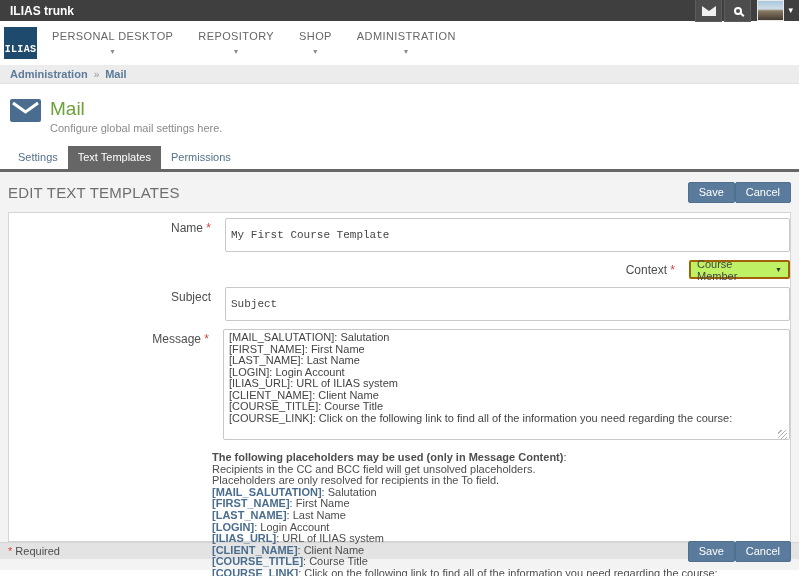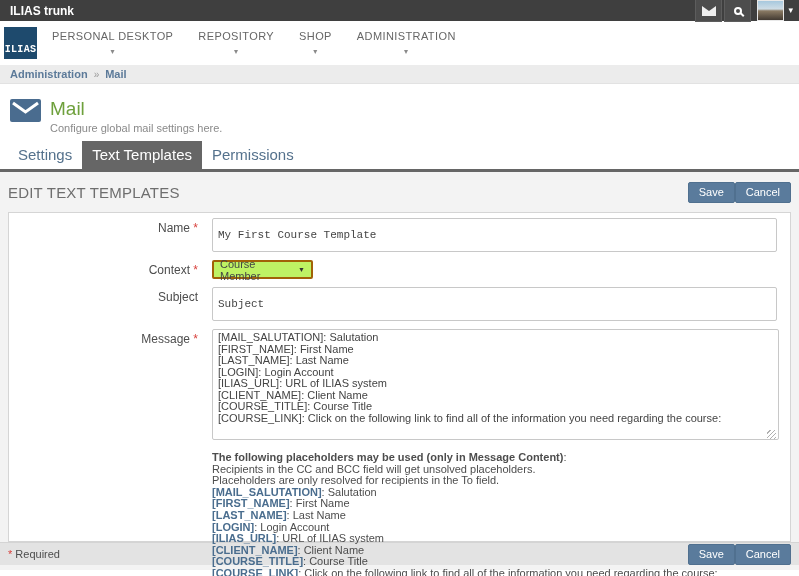--- a/index.html
+++ b/index.html
@@ -43,56 +43,56 @@
   .bc-sep { color:#999; font-size:10px; }
 
   
   .pageheader { height:62px; background:#fff; display:flex; padding:14px 0 0 10px; gap:9px; }
   .mailicon { margin-top:1px; flex-shrink:0; }
   .ptitle { color:#6ea03c; font-size:19px; font-weight:normal; line-height:21px; }
   .psub { color:#8a8a8a; font-size:11px; margin-top:3px; }
 
   
   .tabs { height:23px; background:#fff; display:flex; align-items:flex-end; padding-left:8px; }
-  .tab { font-size:15px; color:#54718c; padding:5px 10px 6px; cursor:pointer; }
+  .tab { font-size:11px; color:#54718c; padding:5px 10px 6px; cursor:pointer; }
   .tab.active { background:#666; color:#fff; }
   .tabline { height:3px; background:#666; }
 
   
   .section { background:#f3f3f3; height:398px; }
   .formheader { display:flex; justify-content:space-between; align-items:center;
                 padding:10px 8px 9px 8px; }
   .formtitle { font-size:15px; color:#6e6e6e; letter-spacing:0.2px; }
   .btns { display:flex; }
   .btn { background:#5a7b9c; border:1px solid #50708f; color:#fff; font-size:11px;
          padding:3px 10px; border-radius:2px; font-family:inherit; cursor:pointer; line-height:13px; }
 
   .panel { margin:0 8px; background:#fff; border:1px solid #d5d5d5; padding-top:5px; height:330px; }
-  .row { display:flex; align-items:flex-start; margin-bottom:8px; }
+  .row { display:flex; align-items:flex-start; margin-bottom:8px;justify-content:flex-end; }
   .flabel { width:189px; text-align:right; font-size:12px; color:#4d4d4d; padding-top:3px; flex-shrink:0; }
   .req { color:#d8423e; }
   .fctrl { margin-left:14px; }
   .tinput { height:34px; border:1px solid #c8c8c8; border-radius:2px; font-size:11px;
             color:#444; padding:13px 5px; font-family:Liberation Mono, monospace; }
   .wide { width:565px; }
   .fselect { width:101px; height:19px; border:2px solid #a16207; border-radius:2px; background:#bef264;
              display:flex; align-items:center; justify-content:space-between; padding:0 6px;
              font-size:11px; color:#444; cursor:pointer; }
   .scaret { font-size:7px; color:#333; }
   .msgwrap { position:relative; }
   .msg { width:567px; height:111px; border:1px solid #c8c8c8; border-radius:2px; font-size:11px;
          line-height:11.5px; color:#444; padding:2px 5px; font-family:inherit; resize:none; overflow:hidden; }
   .grip { position:absolute; right:3px; bottom:5px; width:9px; height:9px; pointer-events:none;
           background:repeating-linear-gradient(135deg, transparent 0 2px, #b0b0b0 2px 3px); }
 
   .helpblock { margin-left:203px; margin-top:7px; font-size:11px; line-height:11.6px; color:#4d4d4d; }
   .tok { font-weight:bold; color:#4a6d8e; }
   .hbold { font-weight:bold; }
 
-  .footerbar { height:23px; background:#e3e3e3; border-top:1px solid #d4d4d4; display:flex;
+  .footerbar { height:17px; background:#e3e3e3; border-top:1px solid #d4d4d4; display:flex;
                justify-content:space-between; align-items:center; padding:0 8px; }
   .reqnote { font-size:11px; color:#4d4d4d; }
 </style>
 </head>
 <body>
 
 <div class="page">
 
   <header class="topbar">
     <span class="topbar-title">ILIAS trunk</span>

